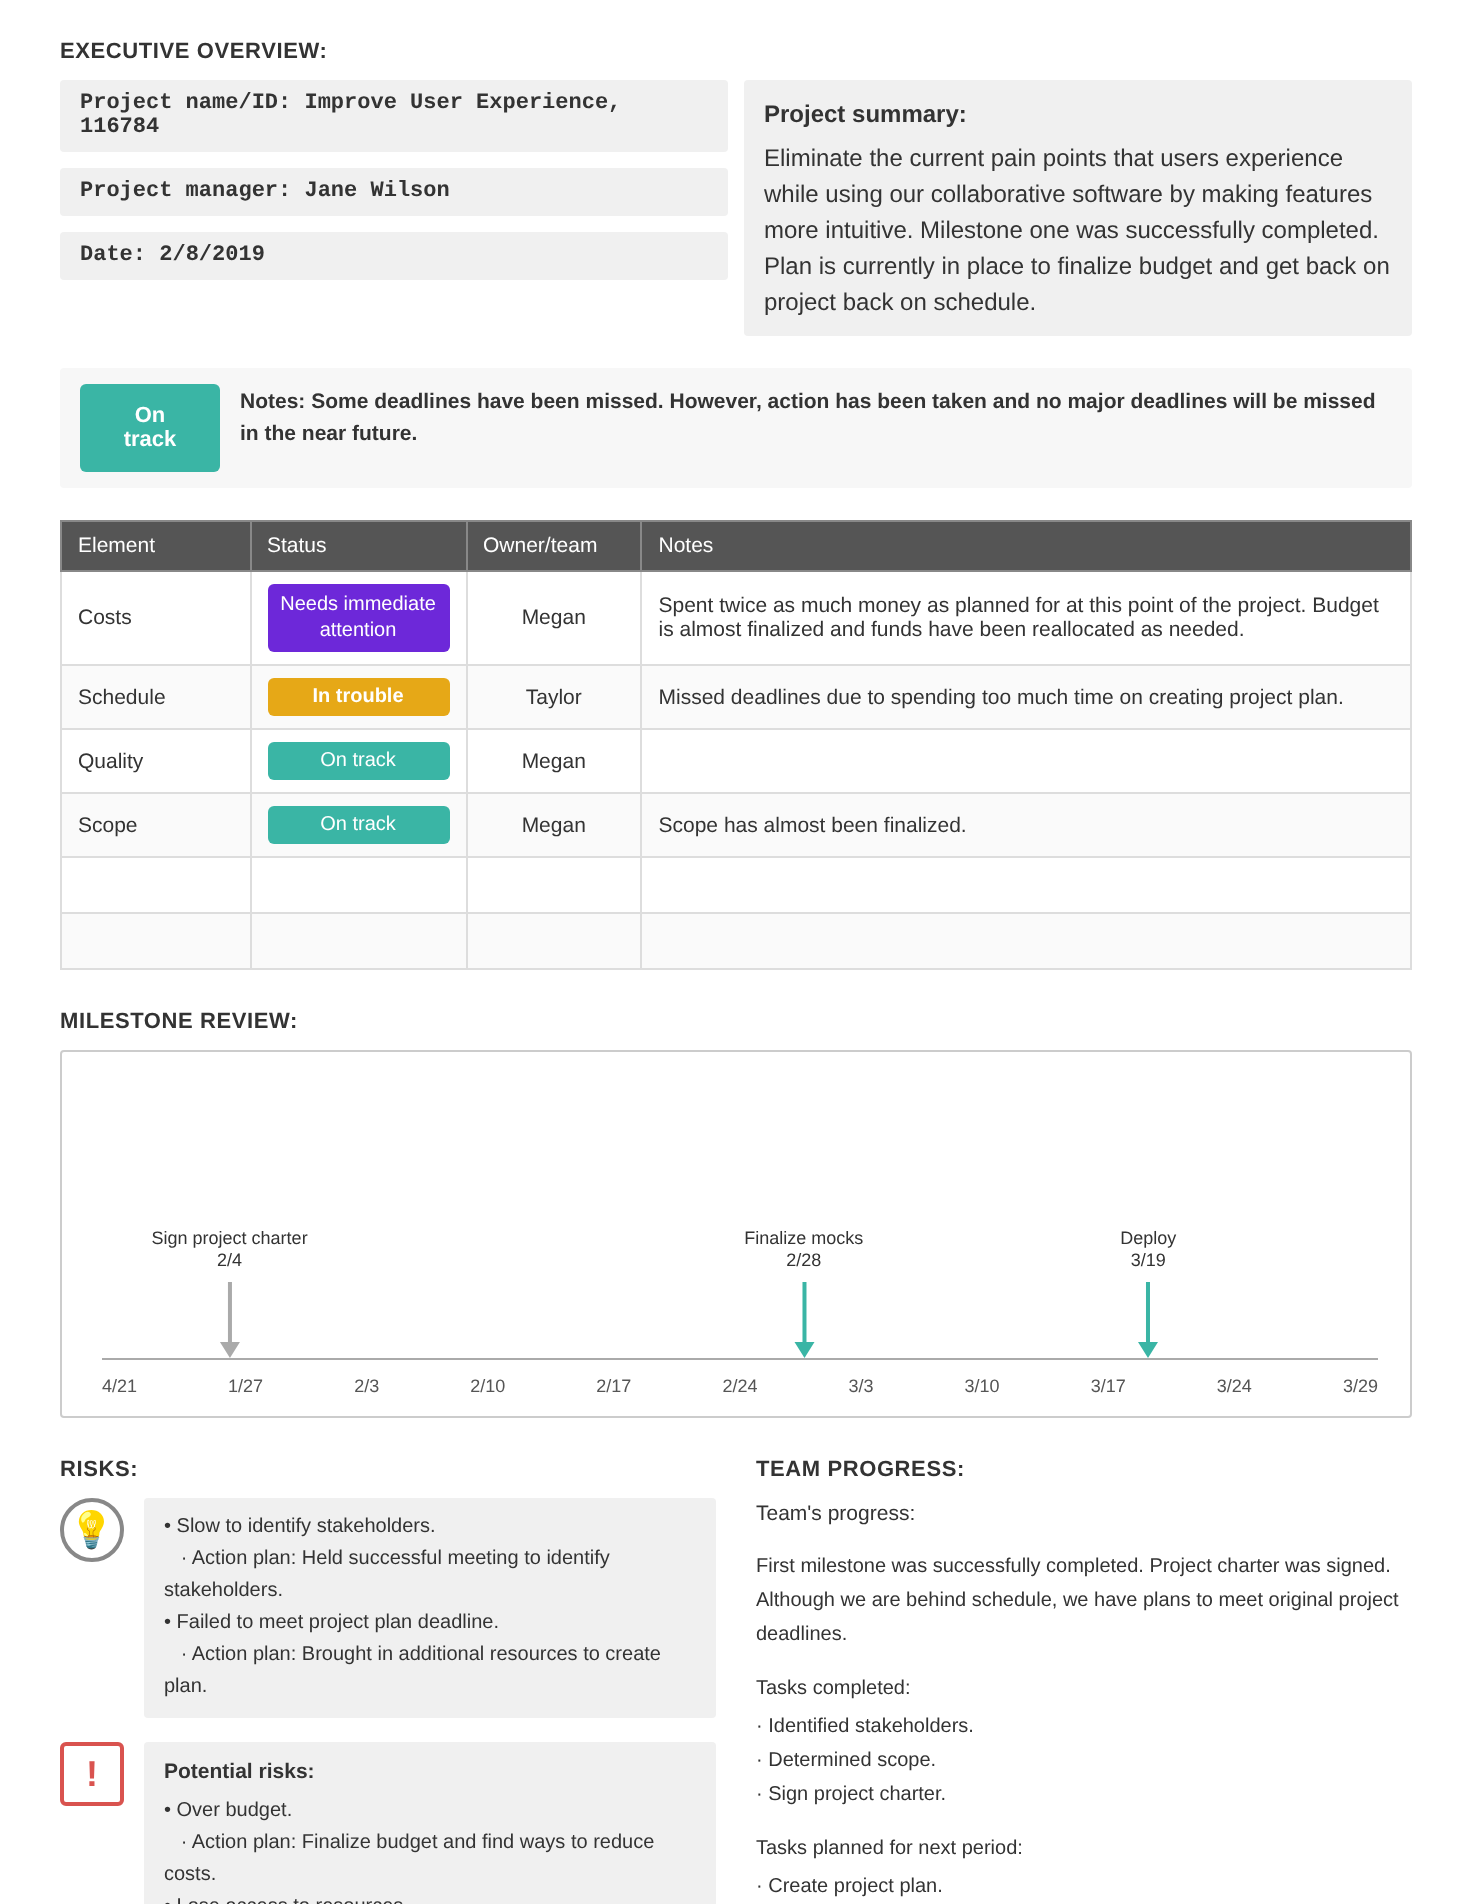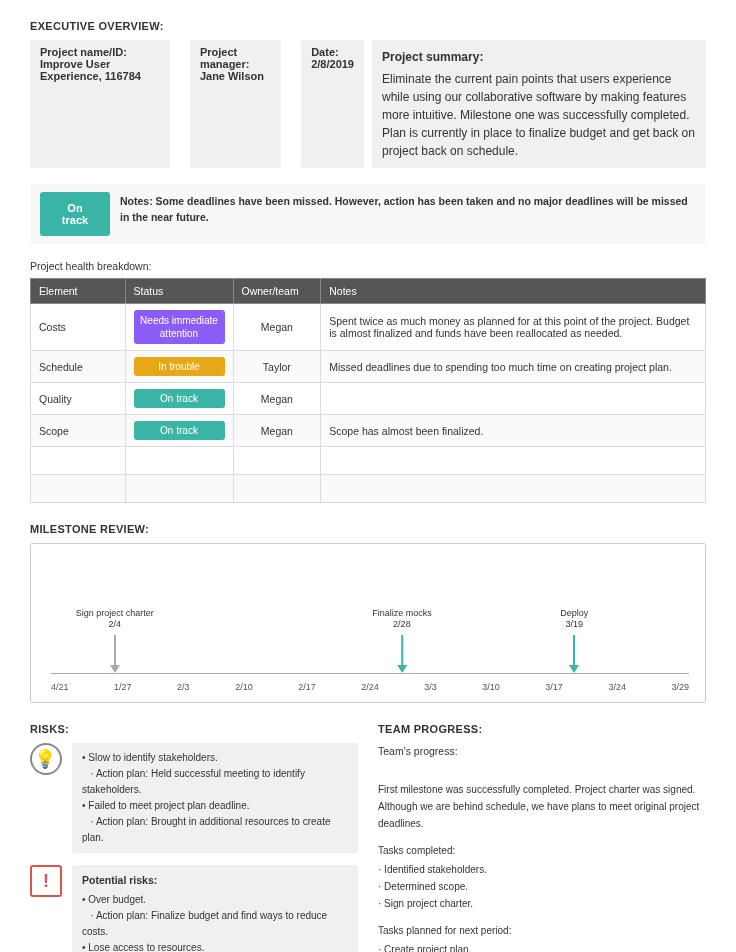--- a/index.html
+++ b/index.html
@@ -19,21 +19,21 @@
       margin-bottom: 8px;
       letter-spacing: 0.3px;
     }
     
     .exec-overview { margin-bottom: 16px; }
     .exec-grid {
       display: grid;
       grid-template-columns: 1fr 1fr;
       gap: 8px;
     }
-    .exec-left { display: flex; flex-direction: row; gap: 20px; }
+    .exec-left { display: flex; flex-direction: column; gap: 8px; font-family: Liberation Mono, monospace; }
     .exec-field {
       background: #f0f0f0;
       padding: 6px 10px;
       border-radius: 2px;
       font-size: 11px;
     }
     .exec-field span { font-weight: bold; }
     .exec-summary {
       background: #f0f0f0;
       padding: 8px 10px;
@@ -83,54 +83,55 @@
     .breakdown-table td {
       padding: 6px 8px;
       font-size: 10.5px;
       border: 1px solid #ddd;
       vertical-align: middle;
     }
     .breakdown-table tr:nth-child(even) td { background: #fafafa; }
     .breakdown-table tr:nth-child(odd) td { background: #fff; }
     .empty-row td { height: 28px; }
     .status-needs {
-      background: #8b5cf6;
+      background: #6d28d9;
       color: #fff;
       padding: 4px 6px;
       border-radius: 3px;
       text-align: center;
       font-size: 10px;
       line-height: 1.3;
     }
     .status-trouble {
       background: #e6a817;
       color: #fff;
       padding: 4px 8px;
       border-radius: 3px;
       text-align: center;
       font-size: 10px;
+      font-weight: bold;
     }
     .status-ontrack {
       background: #3ab5a5;
       color: #fff;
       padding: 4px 8px;
       border-radius: 3px;
       text-align: center;
       font-size: 10px;
     }
 
     
     .milestone-section { margin-bottom: 20px; }
     .milestone-chart {
       border: 1px solid #ccc;
       border-radius: 2px;
       padding: 16px 16px 10px;
       background: #fff;
       position: relative;
-      height: 160px;
+      height: 184px;
     }
     .timeline-axis {
       position: absolute;
       bottom: 28px;
       left: 20px;
       right: 16px;
       height: 1px;
       background: #aaa;
     }
     .timeline-labels {
@@ -211,21 +212,21 @@
       border-radius: 2px;
       flex: 1;
       font-size: 10px;
       line-height: 1.6;
     }
     .risk-title { font-weight: bold; margin-bottom: 3px; font-size: 10.5px; }
 
     
     .team-section {}
     .team-content { font-size: 10px; line-height: 1.7; }
-    .team-title { font-size: 10.5px; margin-bottom: 20px; }
+    .team-title { font-size: 10.5px; margin-bottom: 8px; }
     .team-block { margin-bottom: 10px; }
     .team-block-title { font-size: 10px; margin-bottom: 2px; }
   </style>
 </head>
 <body>
 
 <div class="exec-overview">
   <div class="section-title">EXECUTIVE OVERVIEW:</div>
   <div class="exec-grid">
     <div class="exec-left">
@@ -253,21 +254,20 @@
   <div class="health-row">
     <div class="on-track-badge">On track</div>
     <div class="health-notes">
       <span>Notes:</span>
       <span>Some deadlines have been missed. However, action has been taken and no major deadlines will be missed in the near future.</span>
     </div>
   </div>
 </div>
 
 <div class="breakdown-section">
-  <div class="breakdown-label">Project health breakdown:</div>
   <table class="breakdown-table">
     <thead>
       <tr>
         <th style="width:14%">Element</th>
         <th style="width:16%">Status</th>
         <th style="width:13%">Owner/team</th>
         <th style="width:57%">Notes</th>
       </tr>
     </thead>
     <tbody>

